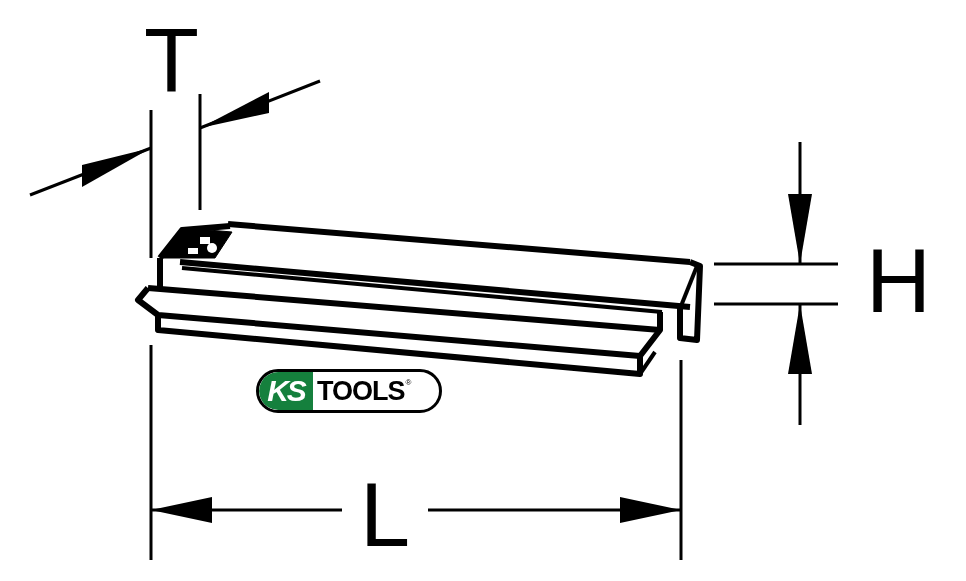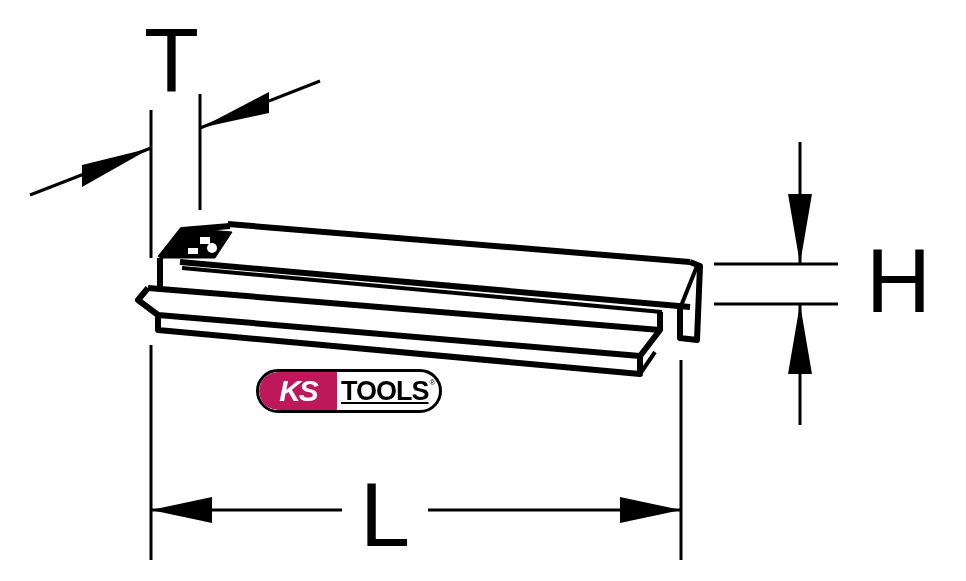--- a/index.html
+++ b/index.html
@@ -1,21 +1,21 @@
 <!DOCTYPE html>
 <html><head>
 <meta charset="utf-8">
 <style>
   html, body { margin:0; padding:0; background:#ffffff; }
   body { width:966px; height:581px; position:relative; overflow:hidden; font-family:"Liberation Sans", sans-serif; }
   svg { position:absolute; left:0; top:0; }
   .dim-label { position:absolute; font-family:"Liberation Sans", sans-serif; color:#000; line-height:1; }
   .logo { position:absolute; left:256px; top:369px; width:186px; height:44px; border:3px solid #000; border-radius:24px; box-sizing:border-box; display:flex; overflow:hidden; background:#fff; }
-  .logo-ks { background:#be185d; color:#fff; font-style:italic; font-weight:bold; font-size:30px; width:78px; display:flex; align-items:center; justify-content:center; border-radius:20px 0 0 20px; letter-spacing:-2px; font-family:"Liberation Sans", sans-serif; }
-  .logo-tools { color:#000; font-weight:bold; font-size:27px; display:flex; align-items:center; padding-left:4px; letter-spacing:-1px; font-family:"Liberation Sans", sans-serif;text-decoration:underline; }
+  .logo-ks { background:#15803d; color:#fff; font-style:italic; font-weight:bold; font-size:30px; width:54px; display:flex; align-items:center; justify-content:center; border-radius:20px 0 0 20px; letter-spacing:-2px; font-family:"Liberation Sans", sans-serif; }
+  .logo-tools { color:#000; font-weight:bold; font-size:27px; display:flex; align-items:center; padding-left:4px; letter-spacing:-1px; font-family:"Liberation Sans", sans-serif; }
   .logo-reg { font-size:8px; align-self:flex-start; margin-top:6px; margin-left:1px; font-family:"Liberation Sans", sans-serif; }
 </style>
 </head>
 <body>
 
 <svg width="966" height="581" viewBox="0 0 966 581" xmlns="http://www.w3.org/2000/svg">
 
   <g stroke="#000" fill="#000">
     <line x1="151" y1="110" x2="151" y2="258" stroke-width="3"></line>
     <line x1="200" y1="94" x2="200" y2="210" stroke-width="3"></line>

